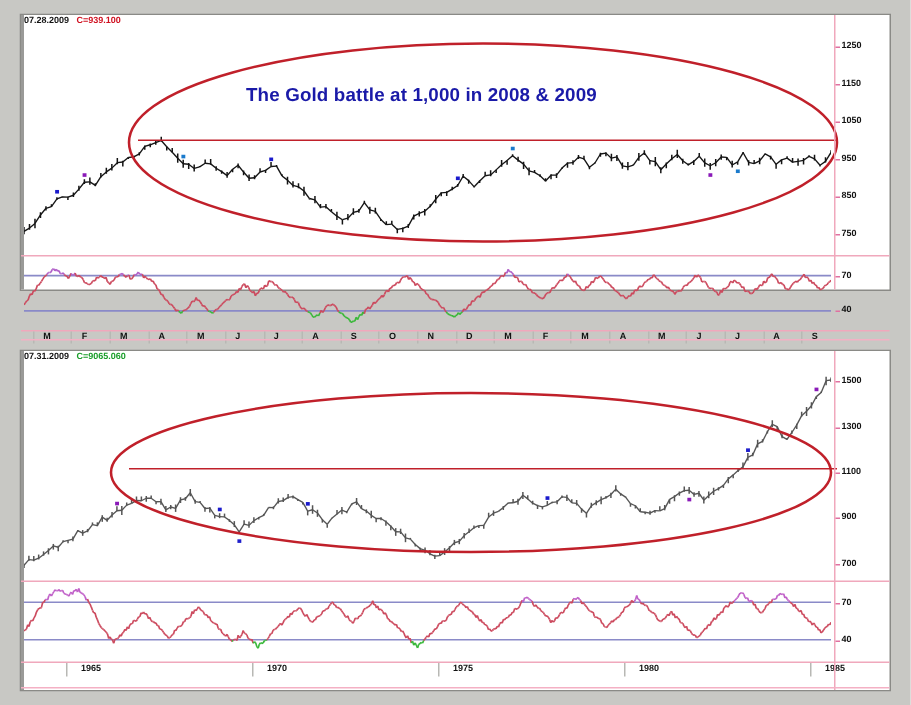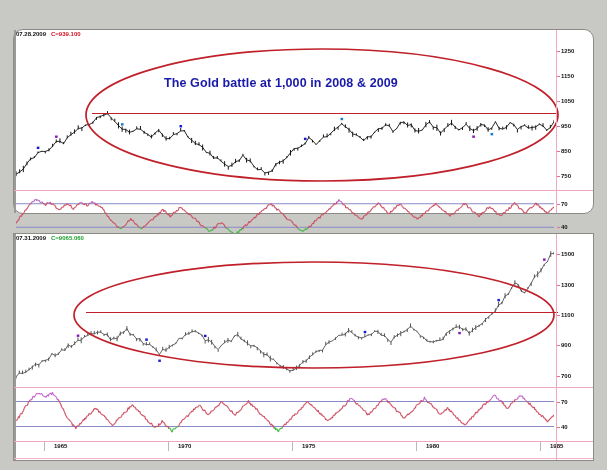--- a/index.html
+++ b/index.html
@@ -6,21 +6,21 @@
   body{width:607px;height:470px;overflow:hidden;font-family:"Liberation Sans",sans-serif;}
 
   #root{position:relative;width:607px;height:470px;background:#c8c8c4;}
 
   .chart-window{
     position:absolute;
     background:#ffffff;
     border:1px solid #8a8a86;
     box-sizing:border-box;
   }
-  #gold-window{left:13px;top:29px;width:581px;height:185px;border-radius:10px;}
+  #gold-window{left:13px;top:9px;width:581px;height:185px;}
   #dow-window{left:13px;top:233px;width:581px;height:228px;}
 
   .hdr{
     position:absolute;left:2px;top:1px;height:10px;
     font-size:6px;font-weight:bold;letter-spacing:0px;
     white-space:nowrap;font-family:"Liberation Sans",sans-serif;
   }
   .hdr .date{color:#111111;}
   .hdr .close-gold{color:#d01020;margin-left:5px;}
   .hdr .close-dow{color:#1a9e2a;margin-left:5px;}

